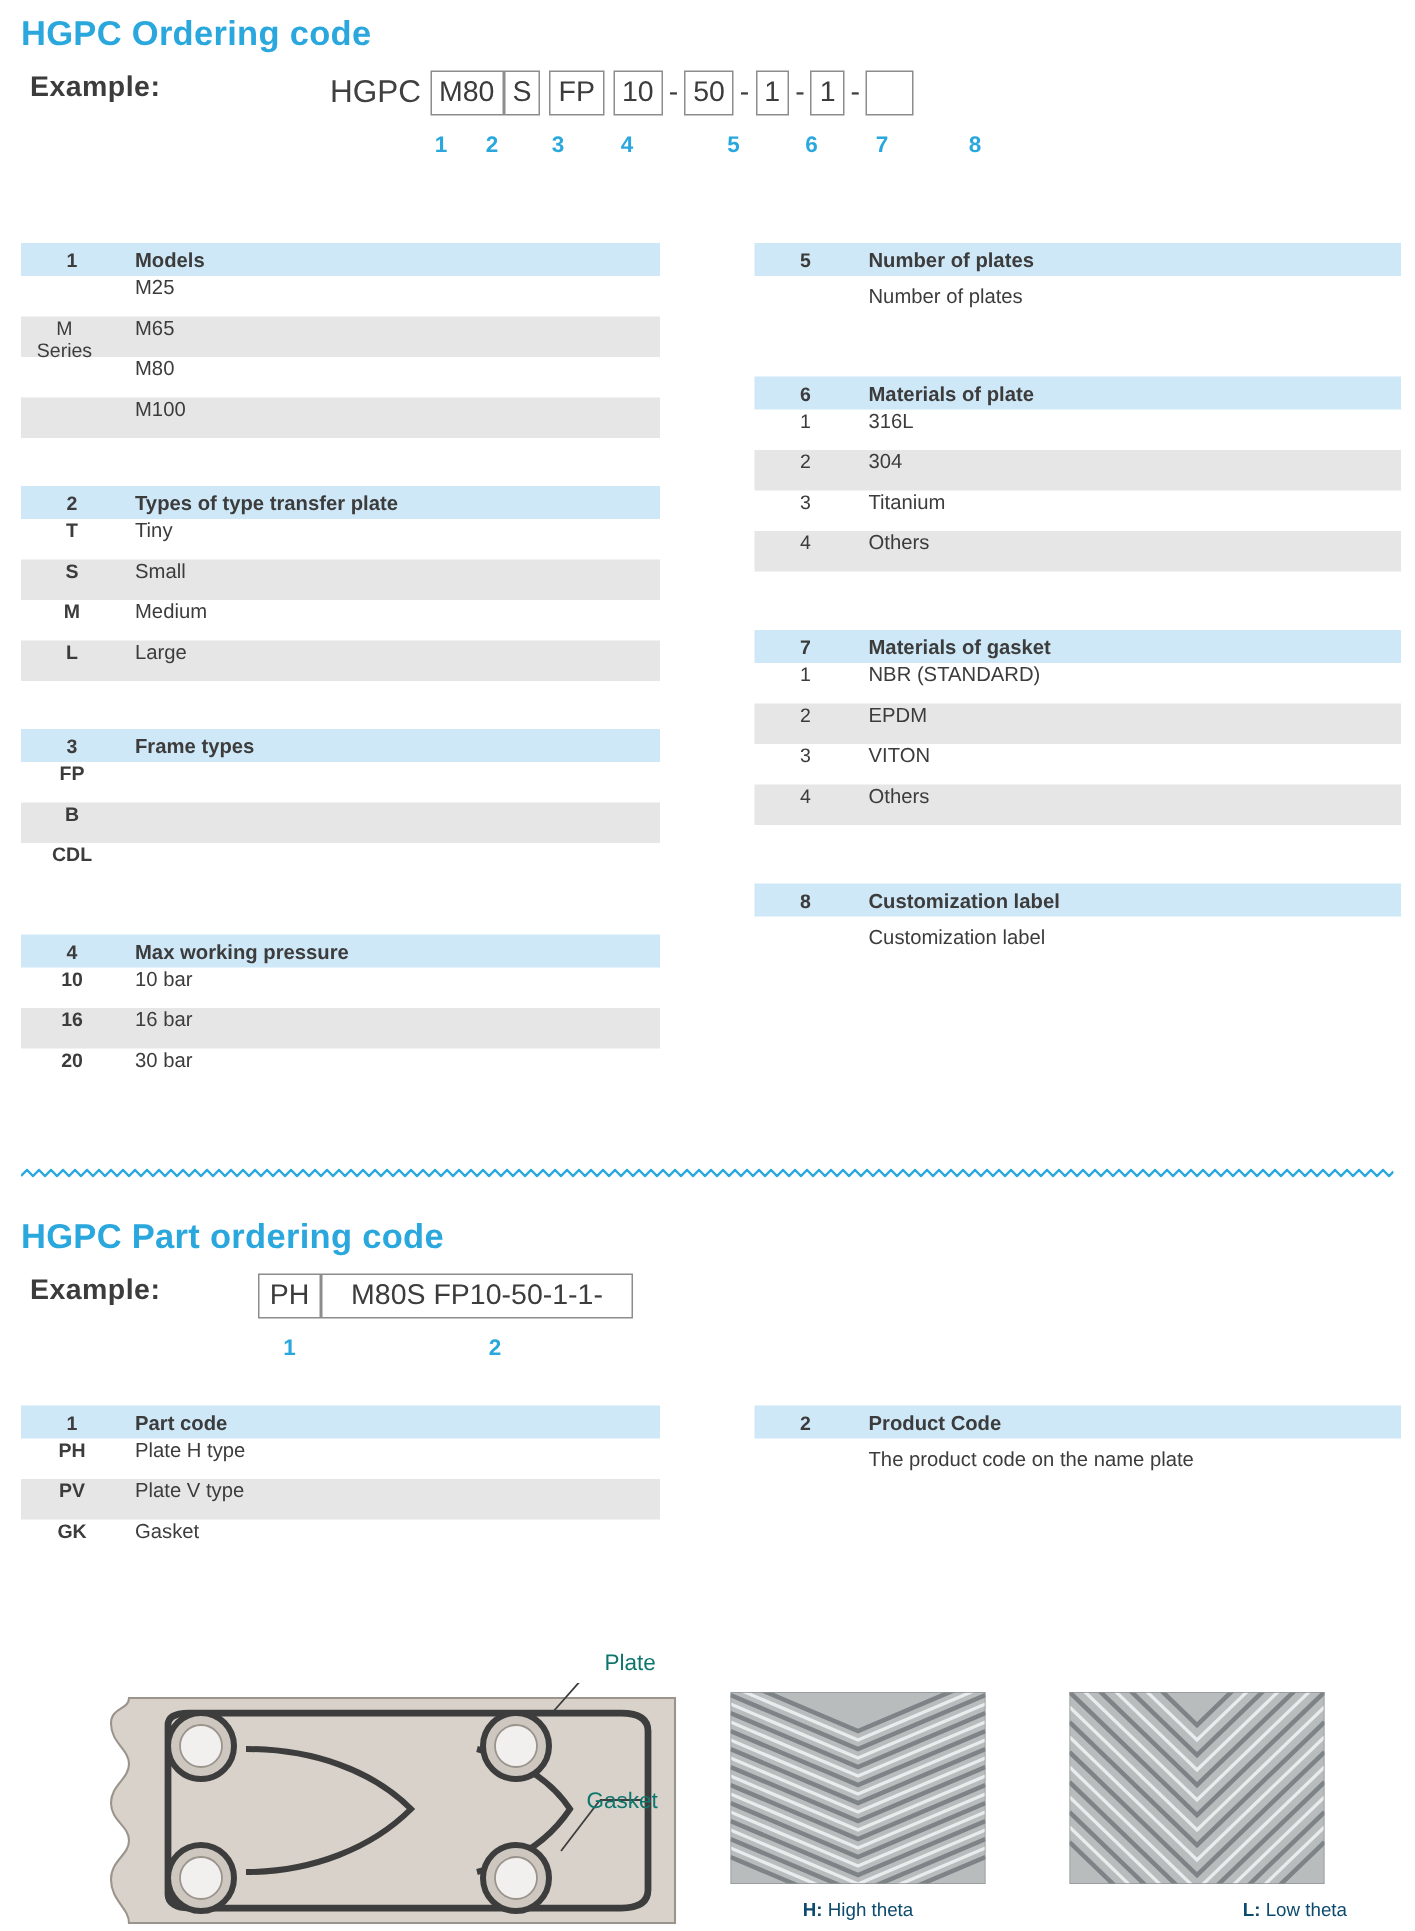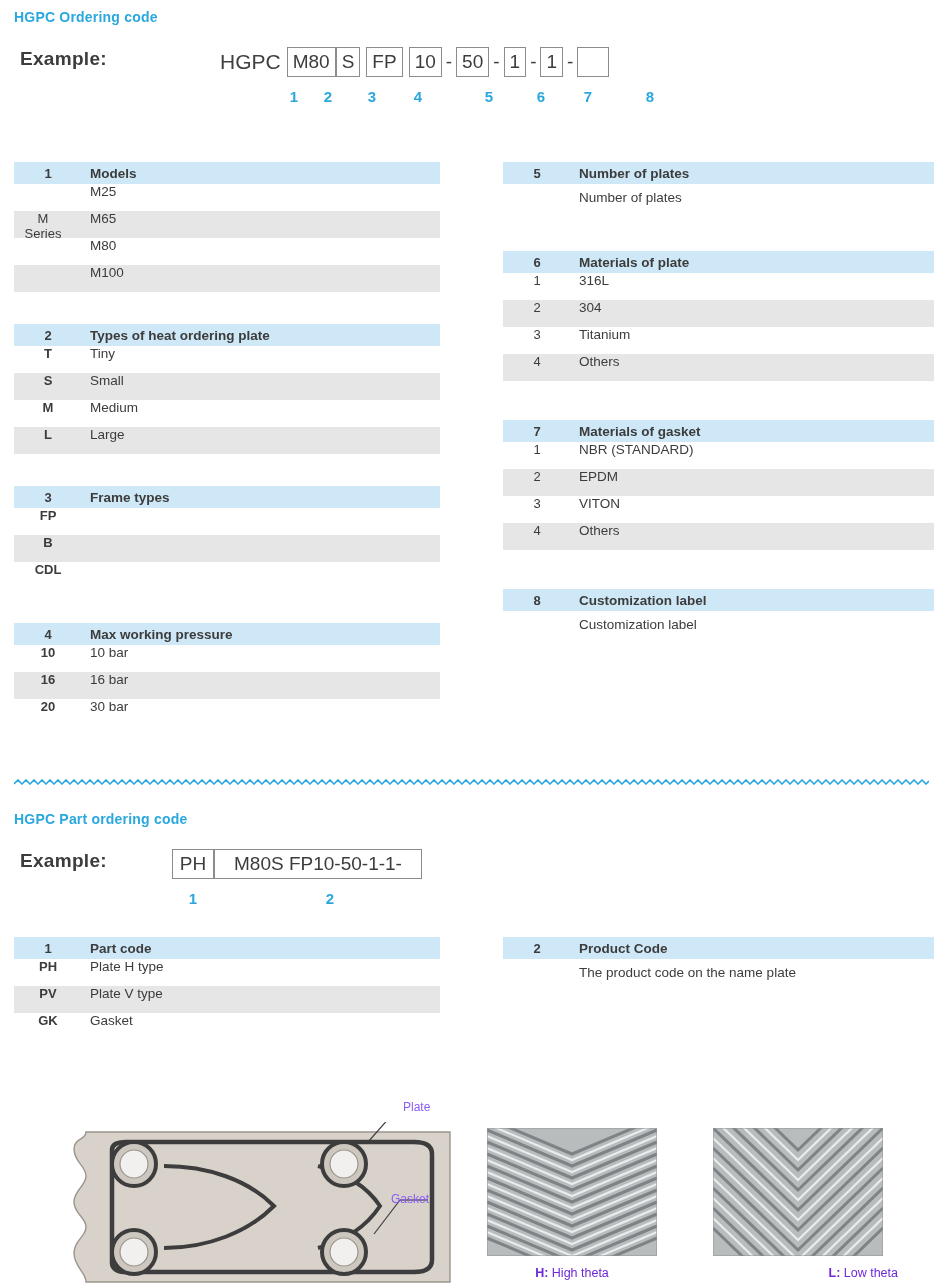--- a/index.html
+++ b/index.html
@@ -16,21 +16,21 @@
     font-size: 13px;
     overflow: hidden;
   }
   .page {
     position: relative;
     width: 943px;
     height: 1287px;
   }
   .section-title {
     color: #2aa8dd;
-    font-size: 14px;
+    font-size: 23px;
     font-weight: bold;
     letter-spacing: .2px;
   }
   #title1 { position: absolute; left: 14px; top: 9px; }
   #title2 { position: absolute; left: 14px; top: 811px; }
 
   
   .example-label {
     font-size: 19px;
     font-weight: bold;
@@ -151,29 +151,29 @@
     width: 100%;
     height: 6px;
     display: block;
   }
 
   
   #figures { position: absolute; left: 0; top: 1080px; width: 943px; height: 207px; }
   .fig-caption {
     position: absolute;
     font-size: 12.5px;
-    color: #6d28d9;
+    color: #0c4a6e;
     text-align: center;
     width: 200px;
   }
   .fig-caption b { font-weight: bold; }
   .leader-label {
     position: absolute;
-    font-size: 12px;
-    color: #8b5cf6;
+    font-size: 15px;
+    color: #0f766e;
   }
 </style>
 </head>
 <body>
 
 <div class="page">
 
   <div class="section-title" id="title1">HGPC Ordering code</div>
 
   <div class="example-label" id="example1">Example:</div>
@@ -228,21 +228,21 @@
       <span class="c-key light"></span>
       <span class="c-val">M100</span>
     </div>
   </div>
   <div class="series-label" style="left:12px; top:211px; white-space:pre;">M
 Series</div>
 
   <div class="tbl" id="tbl-plate-types" style="left:14px; top:324px; width:426px;">
     <div class="hdr">
       <span class="c-key">2</span>
-      <span class="c-val">Types of heat ordering plate</span>
+      <span class="c-val">Types of type transfer plate</span>
     </div>
     <div class="row plain">
       <span class="c-key">T</span>
       <span class="c-val">Tiny</span>
     </div>
     <div class="row alt">
       <span class="c-key">S</span>
       <span class="c-val">Small</span>
     </div>
     <div class="row plain">

